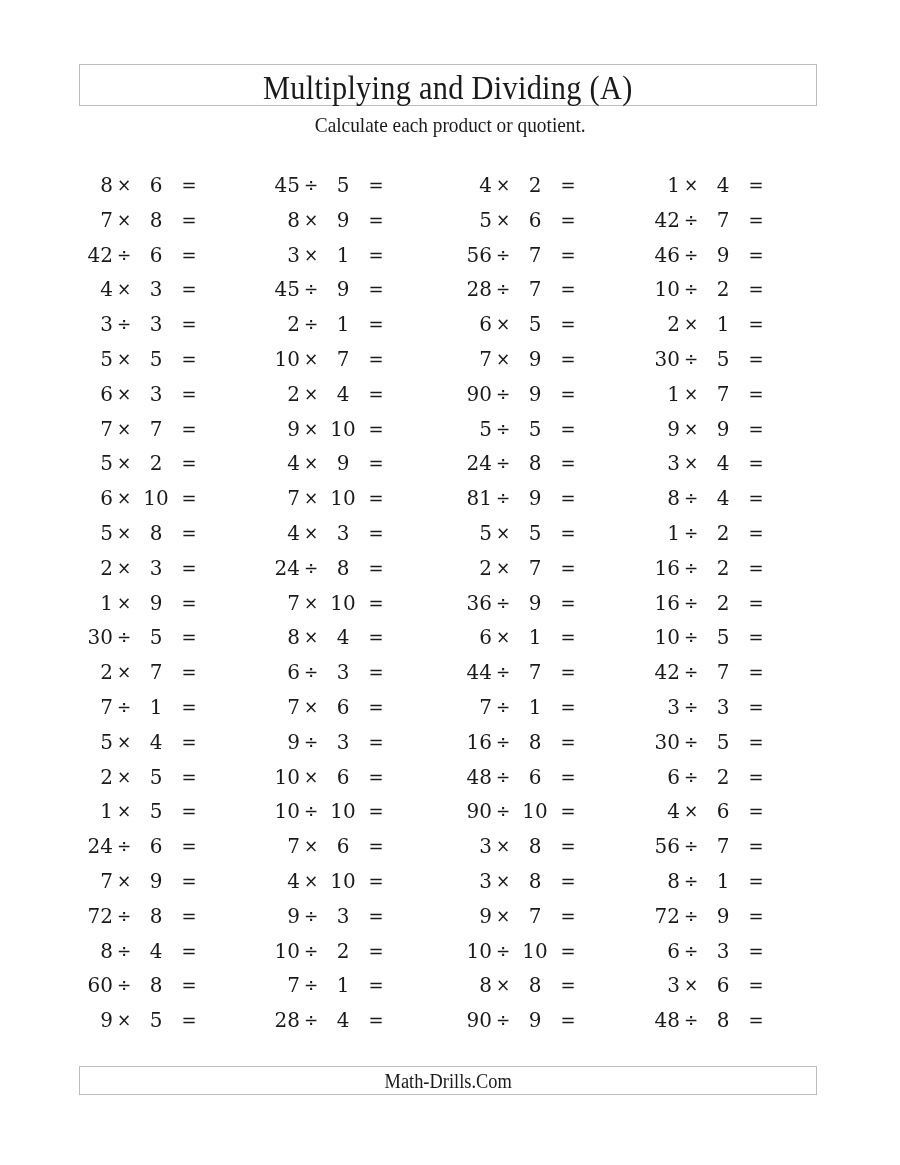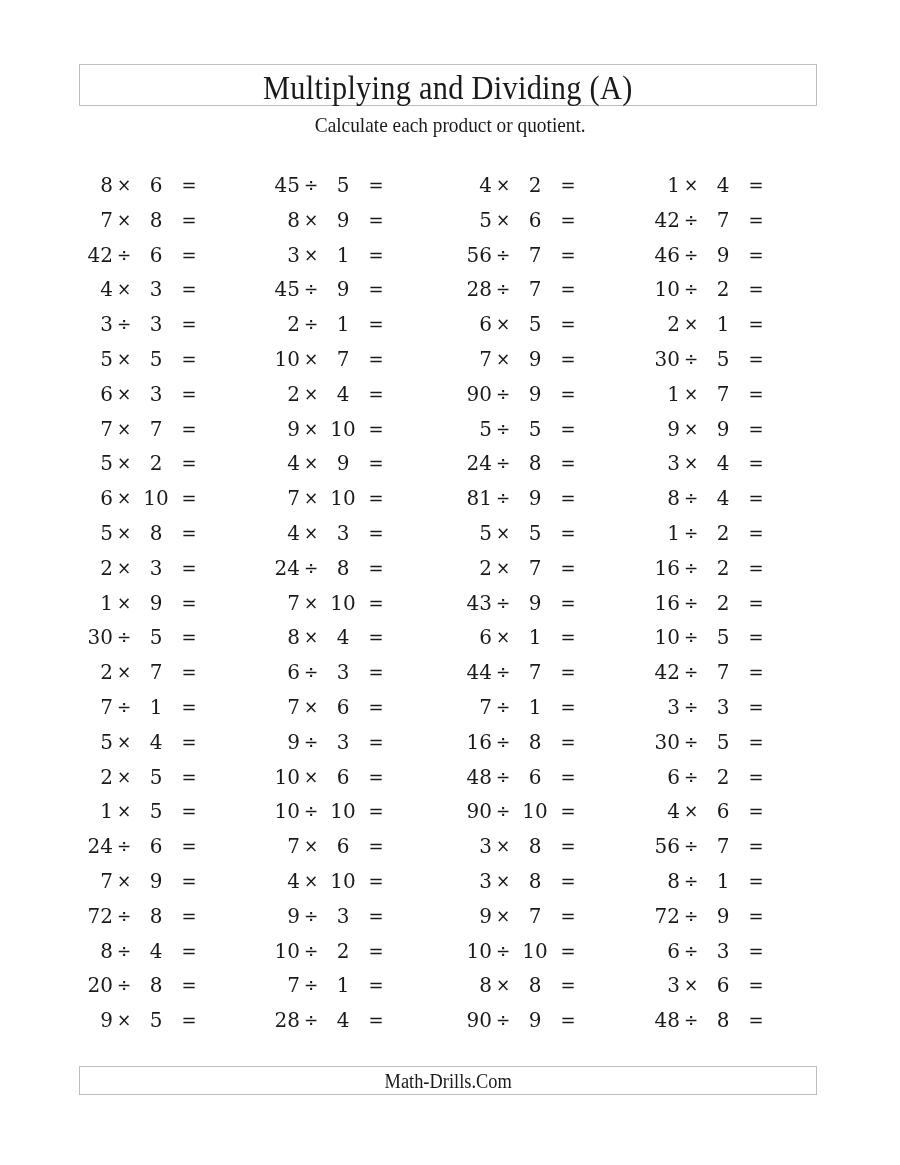--- a/index.html
+++ b/index.html
@@ -360,21 +360,21 @@
         <span class="b">9</span>
         <span class="eq">=</span>
       </div>
       <div class="problem" style="left: 260px;">
         <span class="a">7</span>
         <span class="op">×</span>
         <span class="b">10</span>
         <span class="eq">=</span>
       </div>
       <div class="problem" style="left: 452px;">
-        <span class="a">43</span>
+        <span class="a">36</span>
         <span class="op">÷</span>
         <span class="b">9</span>
         <span class="eq">=</span>
       </div>
       <div class="problem" style="left: 640px;">
         <span class="a">16</span>
         <span class="op">÷</span>
         <span class="b">2</span>
         <span class="eq">=</span>
       </div>
@@ -634,21 +634,21 @@
       </div>
       <div class="problem" style="left: 640px;">
         <span class="a">6</span>
         <span class="op">÷</span>
         <span class="b">3</span>
         <span class="eq">=</span>
       </div>
     </div>
     <div class="row" style="top: 800.4px;">
       <div class="problem" style="left: 73px;">
-        <span class="a">20</span>
+        <span class="a">60</span>
         <span class="op">÷</span>
         <span class="b">8</span>
         <span class="eq">=</span>
       </div>
       <div class="problem" style="left: 260px;">
         <span class="a">7</span>
         <span class="op">÷</span>
         <span class="b">1</span>
         <span class="eq">=</span>
       </div>

